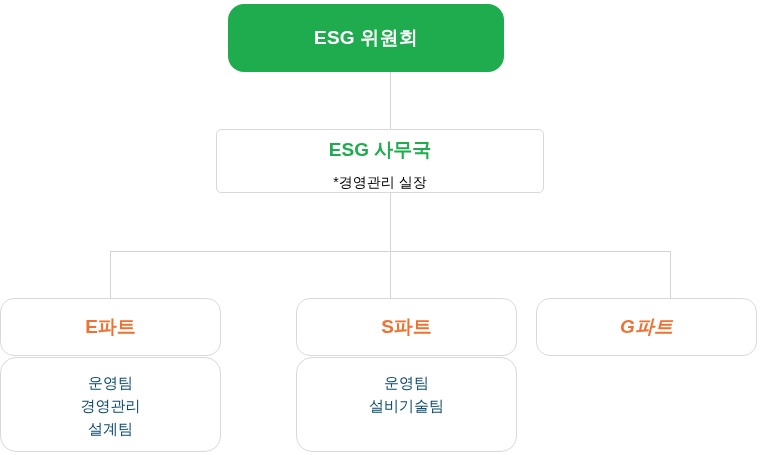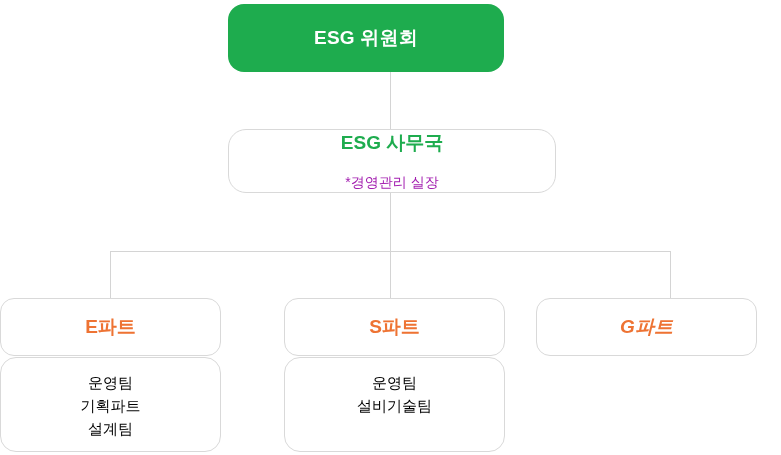--- a/index.html
+++ b/index.html
@@ -11,38 +11,38 @@
     font-family: "Liberation Sans", "DejaVu Sans", sans-serif;
     overflow: hidden;
   }
   .node { position: absolute; box-sizing: border-box; display: flex; flex-direction: column; align-items: center; justify-content: center; }
   .node-root {
     left: 228px; top: 4px; width: 276px; height: 68px;
     background: #1eac4e; border-radius: 16px;
   }
   .node-root .label { color: #ffffff; font-size: 19px; font-weight: bold; letter-spacing: 0.2px; }
   .node-secretariat {
-    left: 228px; top: 129px; width: 328px; height: 64px;
-    background: #ffffff; border: 1px solid #d9d9d9; border-radius: 18px; justify-content: flex-end;
+    left: 216px; top: 129px; width: 328px; height: 64px;
+    background: #ffffff; border: 1px solid #d9d9d9; border-radius: 5px; justify-content: flex-end;
   }
   .node-secretariat .title { color: #1eac4e; font-size: 19px; font-weight: bold; }
-  .node-secretariat .note { color: #a21caf; font-size: 14px; margin-top: 18px; }
+  .node-secretariat .note { color: #000000; font-size: 14px; margin-top: 11px; }
   .part-header {
     top: 298px; width: 221px; height: 58px;
     background: #ffffff; border: 1px solid #d9d9d9; border-radius: 14px;
   }
   .part-header .label { color: #ee7333; font-size: 19px; font-weight: bold; }
   .part-teams {
     top: 357px; width: 221px; height: 95px;
     background: #ffffff; border: 1px solid #d9d9d9; border-radius: 16px;
     justify-content: flex-start; padding-top: 13px;
   }
-  .part-teams .team { color: #000000; font-size: 15px; line-height: 23px; text-align: center; }
+  .part-teams .team { color: #0c4a6e; font-size: 15px; line-height: 23px; text-align: center; }
   .col-e { left: 0px; }
-  .col-s { left: 284px; }
+  .col-s { left: 296px; }
   .col-g { left: 536px; font-style: italic; }
   .line { position: absolute; background: #d4d4d4; }
   .line.v { width: 1px; }
   .line.h { height: 1px; }
 </style>
 </head>
 <body>
 
 <div class="canvas">
 
@@ -61,21 +61,21 @@
   <div class="line h" style="left:110px; top:251px; width:561px;"></div>
   <div class="line v" style="left:110px; top:251px; height:47px;"></div>
   <div class="line v" style="left:390px; top:251px; height:47px;"></div>
   <div class="line v" style="left:670px; top:251px; height:47px;"></div>
 
   <div class="node part-header col-e">
     <span class="label">E파트</span>
   </div>
   <div class="node part-teams col-e">
     <span class="team">운영팀</span>
-    <span class="team">기획파트</span>
+    <span class="team">경영관리</span>
     <span class="team">설계팀</span>
   </div>
 
   <div class="node part-header col-s">
     <span class="label">S파트</span>
   </div>
   <div class="node part-teams col-s">
     <span class="team">운영팀</span>
     <span class="team">설비기술팀</span>
   </div>

